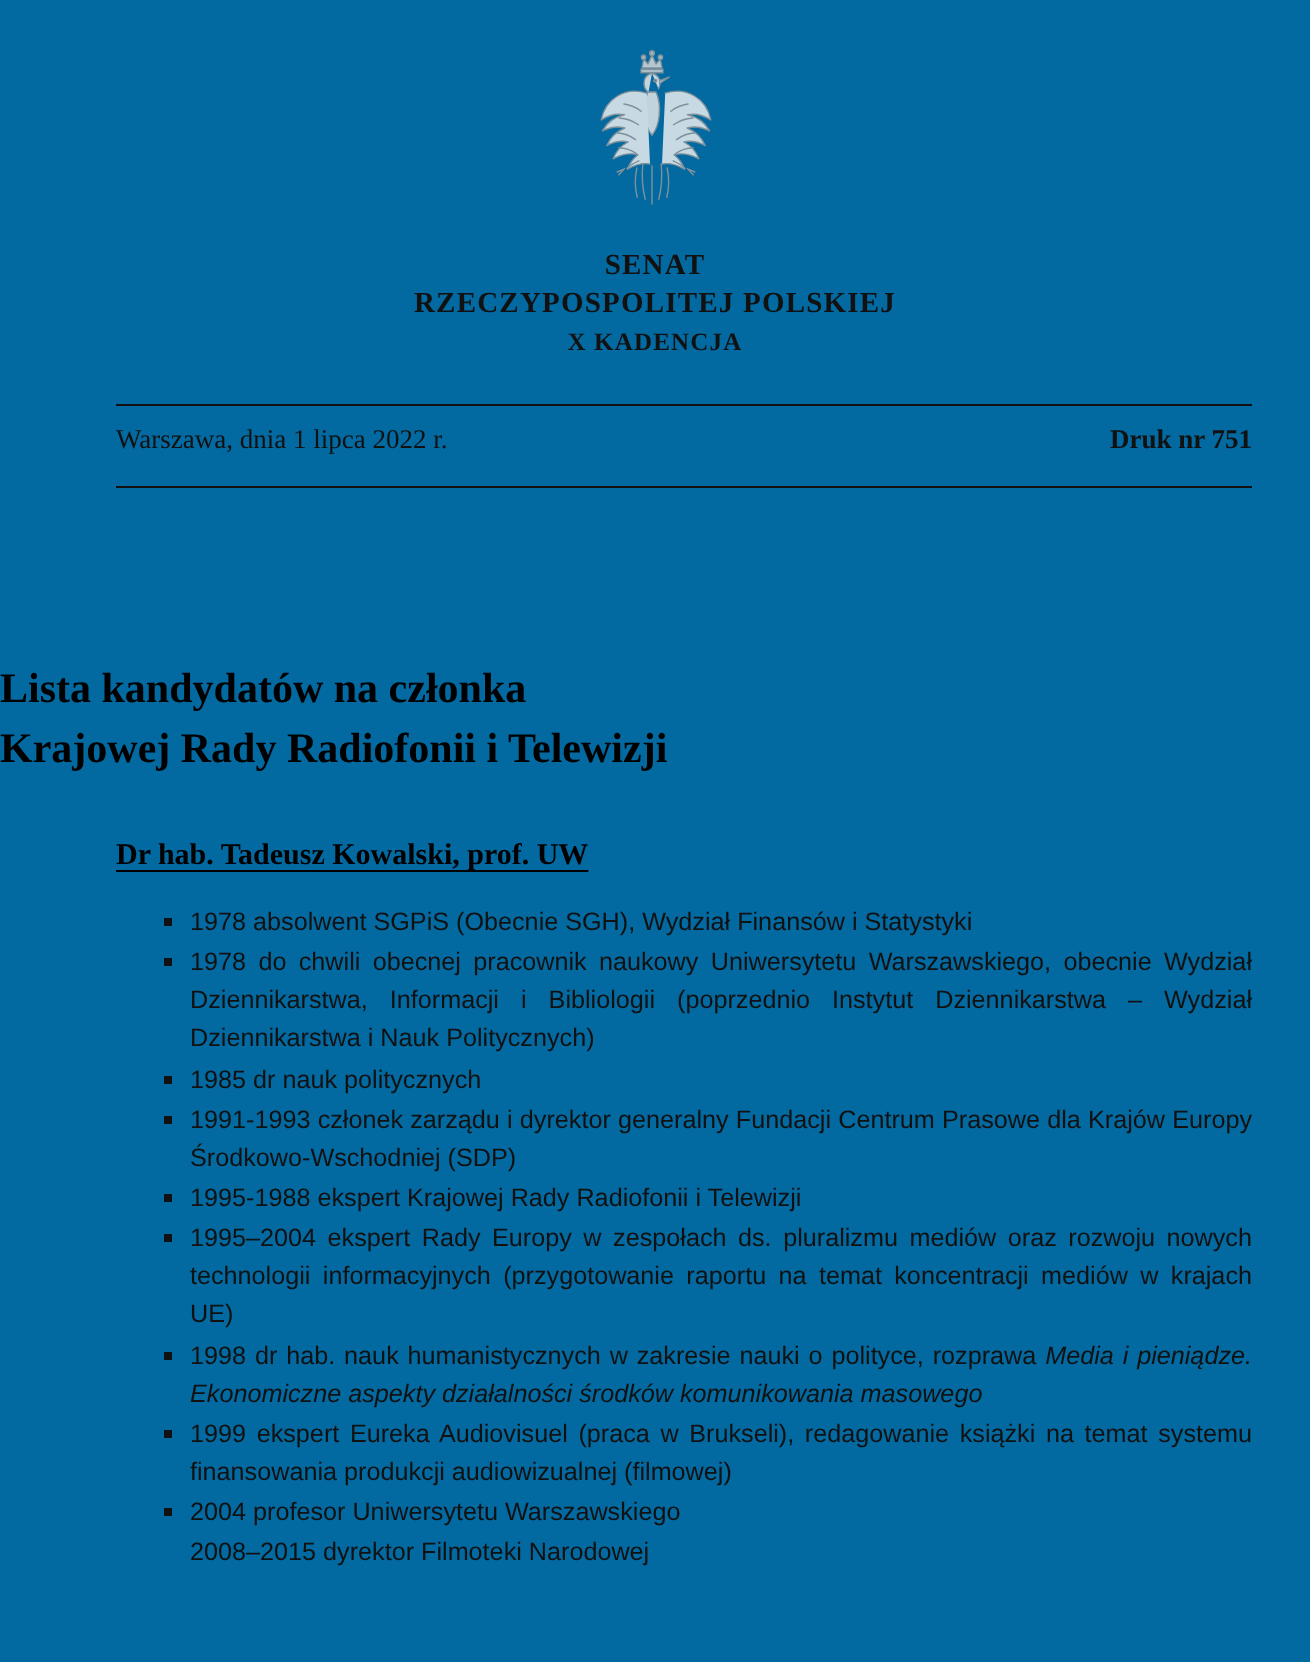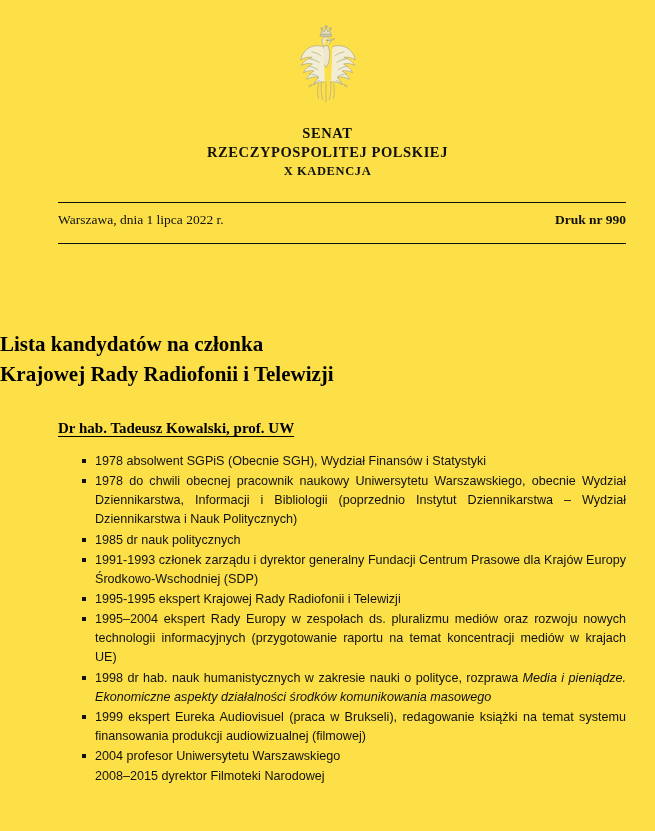--- a/index.html
+++ b/index.html
@@ -13,21 +13,21 @@
     height: 831px;
     position: relative;
     font-family: "Liberation Sans", sans-serif;
     color: #000000;
     overflow: hidden;
   }
 
   .page {
     position: absolute;
     inset: 0;
-    background: #fde047;
+    background: #0369a1;
   }
 
   
   .emblem-wrap {
     position: absolute;
     top: 22px;
     left: 0;
     width: 655px;
     text-align: center;
   }
@@ -187,21 +187,21 @@
 
   <div class="senat-block">
     <div class="senat-l1">SENAT</div>
     <div class="senat-l2">RZECZYPOSPOLITEJ POLSKIEJ</div>
     <div class="senat-l3">X KADENCJA</div>
   </div>
 
   <div class="rule rule-top"></div>
   <div class="meta-row">
     <span class="meta-date">Warszawa, dnia 1 lipca 2022 r.</span>
-    <span class="meta-druk">Druk nr 990</span>
+    <span class="meta-druk">Druk nr 751</span>
   </div>
   <div class="rule rule-bottom"></div>
 
   <h1 class="doc-title">
     <span class="tl">Lista kandydatów na członka</span>
     <span class="tl">Krajowej Rady Radiofonii i Telewizji</span>
   </h1>
 
   <h2 class="candidate-name">Dr hab. Tadeusz Kowalski, prof. UW</h2>
 
@@ -217,21 +217,21 @@
       <li class="bio-item">
         <span class="bio-bullet"></span>
         <span class="bio-text"><span>1985 dr nauk politycznych</span></span>
       </li>
       <li class="bio-item">
         <span class="bio-bullet"></span>
         <span class="bio-text"><span>1991-1993 członek zarządu i dyrektor generalny Fundacji Centrum Prasowe dla Krajów Europy Środkowo-Wschodniej (SDP)</span></span>
       </li>
       <li class="bio-item">
         <span class="bio-bullet"></span>
-        <span class="bio-text"><span>1995-1995 ekspert Krajowej Rady Radiofonii i Telewizji</span></span>
+        <span class="bio-text"><span>1995-1988 ekspert Krajowej Rady Radiofonii i Telewizji</span></span>
       </li>
       <li class="bio-item">
         <span class="bio-bullet"></span>
         <span class="bio-text"><span>1995–2004 ekspert Rady Europy w zespołach ds. pluralizmu mediów oraz rozwoju nowych technologii informacyjnych (przygotowanie raportu na temat koncentracji mediów w krajach UE)</span></span>
       </li>
       <li class="bio-item">
         <span class="bio-bullet"></span>
         <span class="bio-text"><span>1998 dr hab. nauk humanistycznych w zakresie nauki o polityce, rozprawa </span><i>Media i pieniądze. Ekonomiczne aspekty działalności środków komunikowania masowego</i></span>
       </li>
       <li class="bio-item">

